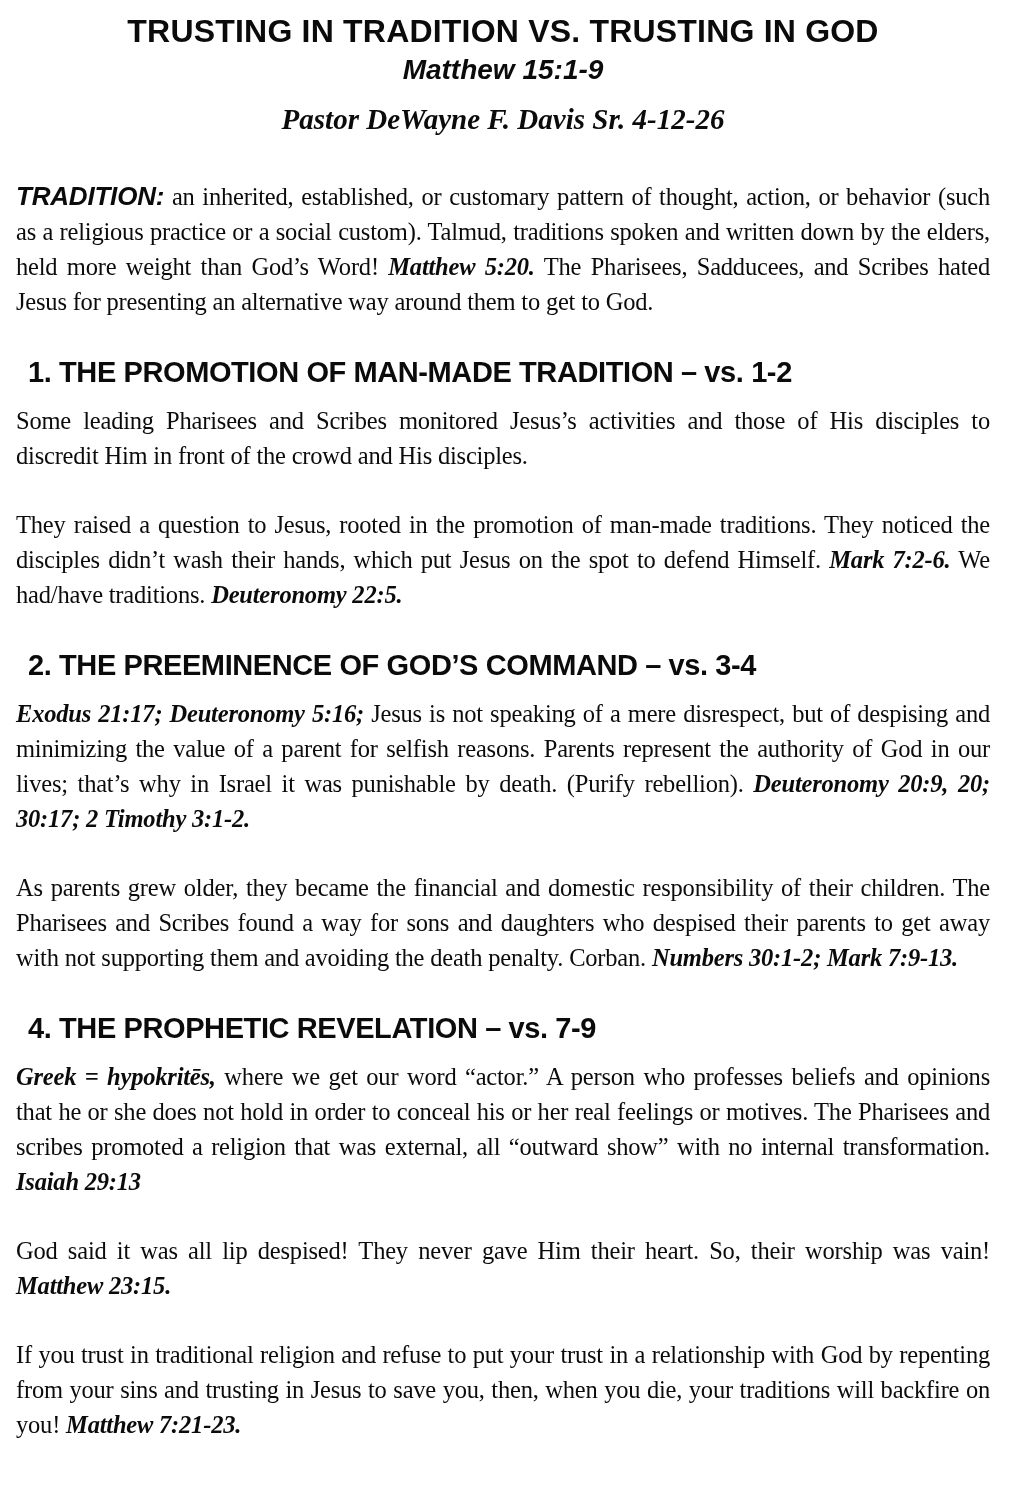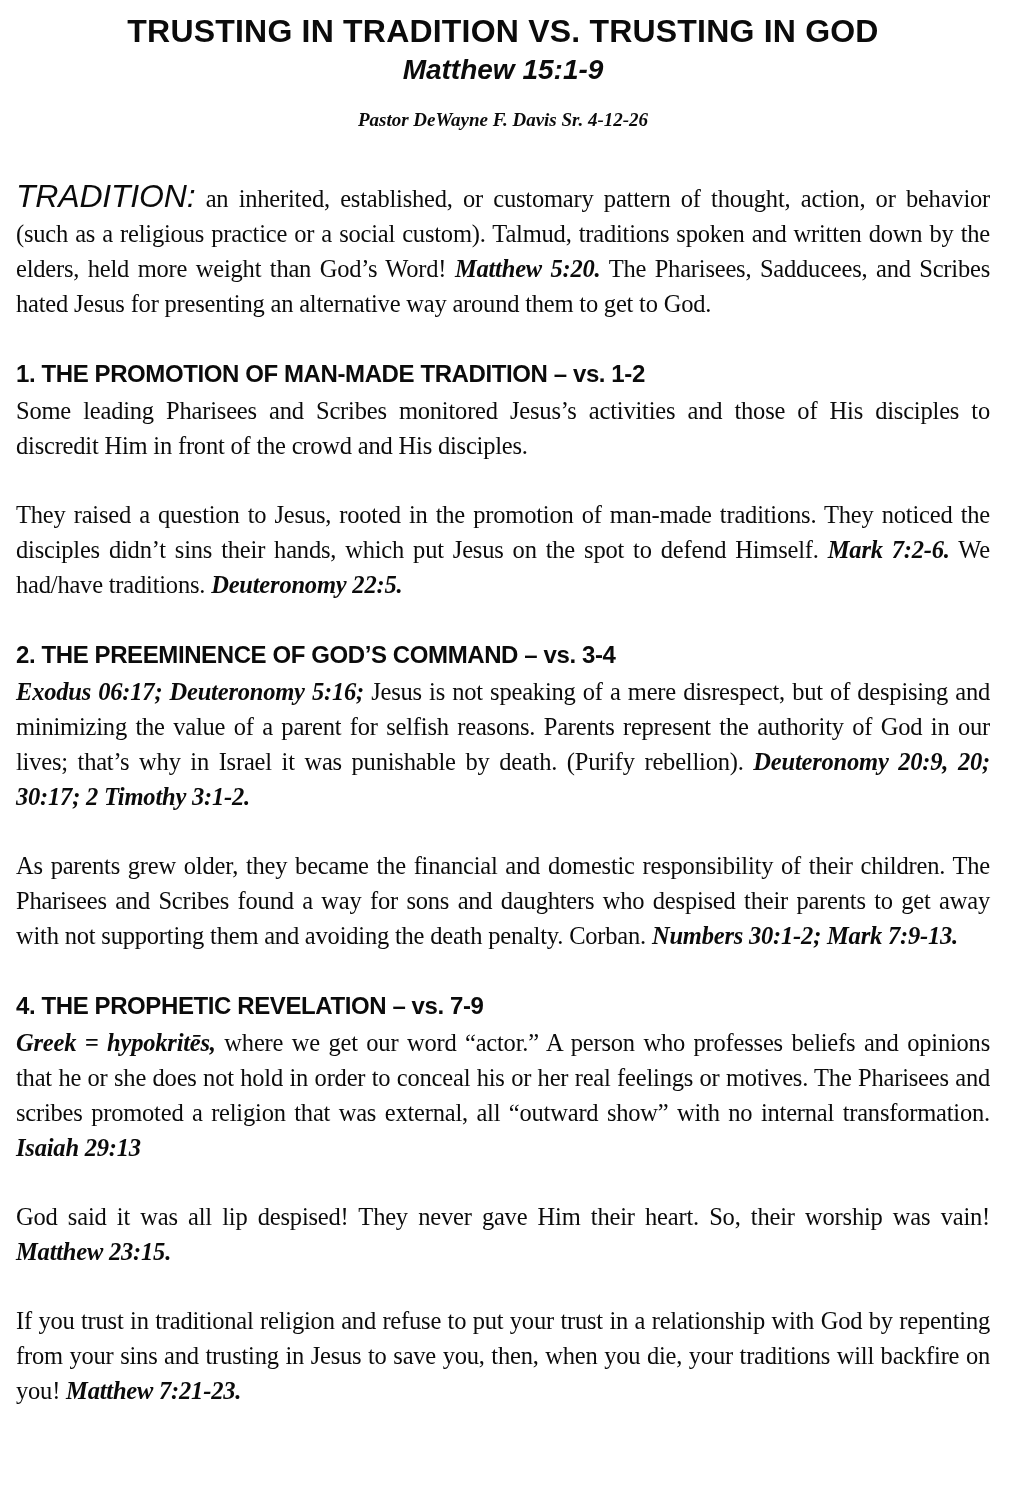--- a/index.html
+++ b/index.html
@@ -29,51 +29,51 @@
   }
   .doc-subtitle {
     font-size: 28px;
     font-weight: 700;
     font-style: italic;
     line-height: 34px;
     margin: 0 0 15px 0;
   }
   .doc-byline {
     font-family: "Liberation Serif", serif;
-    font-size: 19px;
+    font-size: 29px;
     font-weight: 700;
     font-style: italic;
     line-height: 35px;
     margin: 0 0 42px 0;
   }
   p.body-para {
     font-family: "Liberation Serif", serif;
     font-size: 24.5px;
     letter-spacing: -0.2px;
     line-height: 35px;
     text-align: justify;
     margin: 0 0 34px 0;
   }
   h2.section-heading {
     font-family: "Liberation Sans", sans-serif;
-    font-size: 24px;
+    font-size: 29px;
     font-weight: 700;
     line-height: 38px;
     letter-spacing: -0.4px;
-    margin: 0;
+    margin: 12px;
   }
   .ref {
     font-weight: 700;
     font-style: italic;
   }
   .lead-sans {
     font-family: "Liberation Sans", sans-serif;
-    font-weight: 400;
+    font-weight: 700;
     font-style: italic;
-    font-size: 32px;
+    font-size: 26px;
   }
 </style>
 </head>
 <body>
 
 <div class="page">
 
   <header class="doc-header">
     <h1 class="doc-title">TRUSTING IN TRADITION VS. TRUSTING IN GOD</h1>
     <div class="doc-subtitle">Matthew 15:1-9</div>
@@ -84,31 +84,31 @@
     <b class="lead-sans">TRADITION:</b>
     <span>an inherited, established, or customary pattern of thought, action, or behavior (such as a religious practice or a social custom). Talmud, traditions spoken and written down by the elders, held more weight than God’s Word!</span>
     <b class="ref">Matthew 5:20.</b>
     <span>The Pharisees, Sadducees, and Scribes hated Jesus for presenting an alternative way around them to get to God.</span>
   </p>
 
   <section>
     <h2 class="section-heading">1. THE PROMOTION OF MAN-MADE TRADITION – vs. 1-2</h2>
     <p class="body-para">Some leading Pharisees and Scribes monitored Jesus’s activities and those of His disciples to discredit Him in front of the crowd and His disciples.</p>
     <p class="body-para">
-      <span>They raised a question to Jesus, rooted in the promotion of man-made traditions. They noticed the disciples didn’t sins their hands, which put Jesus on the spot to defend Himself.</span>
+      <span>They raised a question to Jesus, rooted in the promotion of man-made traditions. They noticed the disciples didn’t wash their hands, which put Jesus on the spot to defend Himself.</span>
       <b class="ref">Mark 7:2-6.</b>
       <span>We had/have traditions.</span>
       <b class="ref">Deuteronomy 22:5.</b>
     </p>
   </section>
 
   <section>
     <h2 class="section-heading">2. THE PREEMINENCE OF GOD’S COMMAND – vs. 3-4</h2>
     <p class="body-para">
-      <b class="ref">Exodus 06:17; Deuteronomy 5:16;</b>
+      <b class="ref">Exodus 21:17; Deuteronomy 5:16;</b>
       <span>Jesus is not speaking of a mere disrespect, but of despising and minimizing the value of a parent for selfish reasons. Parents represent the authority of God in our lives; that’s why in Israel it was punishable by death. (Purify rebellion).</span>
       <b class="ref">Deuteronomy 20:9, 20; 30:17; 2 Timothy 3:1-2.</b>
     </p>
   </section>
 
   <section>
     <p class="body-para">
       <span>As parents grew older, they became the financial and domestic responsibility of their children. The Pharisees and Scribes found a way for sons and daughters who despised their parents to get away with not supporting them and avoiding the death penalty. Corban.</span>
       <b class="ref">Numbers 30:1-2; Mark 7:9-13.</b>
     </p>

